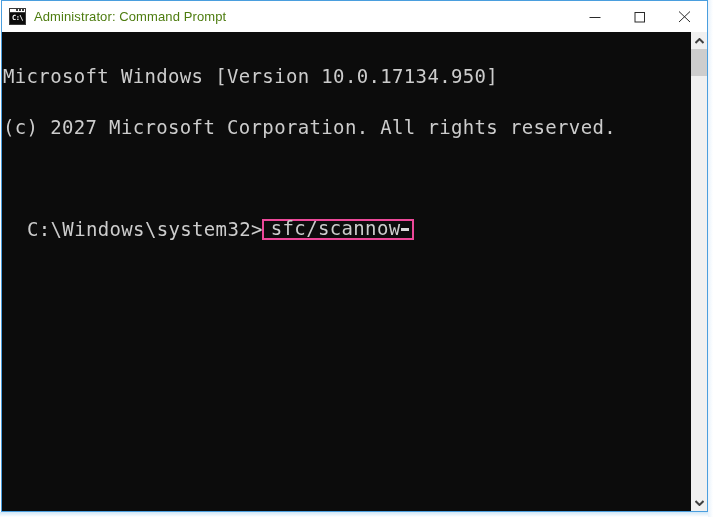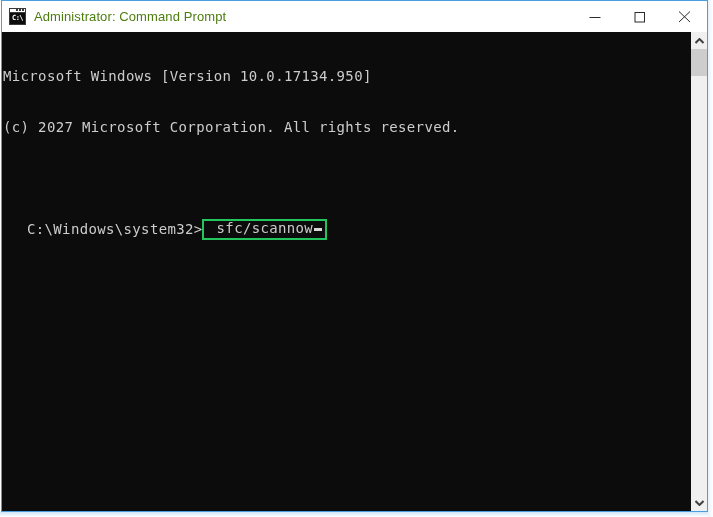--- a/index.html
+++ b/index.html
@@ -136,21 +136,21 @@
     display: flex;
     background: #0c0c0c;
     position: relative;
     overflow: hidden;
   }
   #console {
     flex: 1;
     background: #0c0c0c;
     padding: 2px 0 0 1px;
     font-family: "DejaVu Sans Mono", monospace;
-    font-size: 14px;
+    font-size: 19px;
     line-height: 17px;
     color: #cccccc;
     white-space: pre;
     overflow: hidden;
     letter-spacing: 0.35px;
   }
   .cline {
     height: 17px;
     white-space: pre;
   }
@@ -158,24 +158,24 @@
 
   #prompt-line {
     display: flex;
     align-items: center;
     height: 17px;
   }
   #prompt-path { white-space: pre; padding-left: 24px; }
   #highlight-box {
     display: inline-flex;
     align-items: center;
-    border: 2px solid #22c55e;
+    border: 2px solid #ec4899;
     margin-left: -1px;
     margin-top: -1px;
-    padding: 0px 3px 1px 13px;
+    padding: 0px 3px 1px 7px;
     background: transparent;
     box-sizing: border-box;
     height: 21px;
   }
   #typed-cmd {
     white-space: pre;
     color: #cccccc;
   }
   #cursor {
     display: inline-block;

